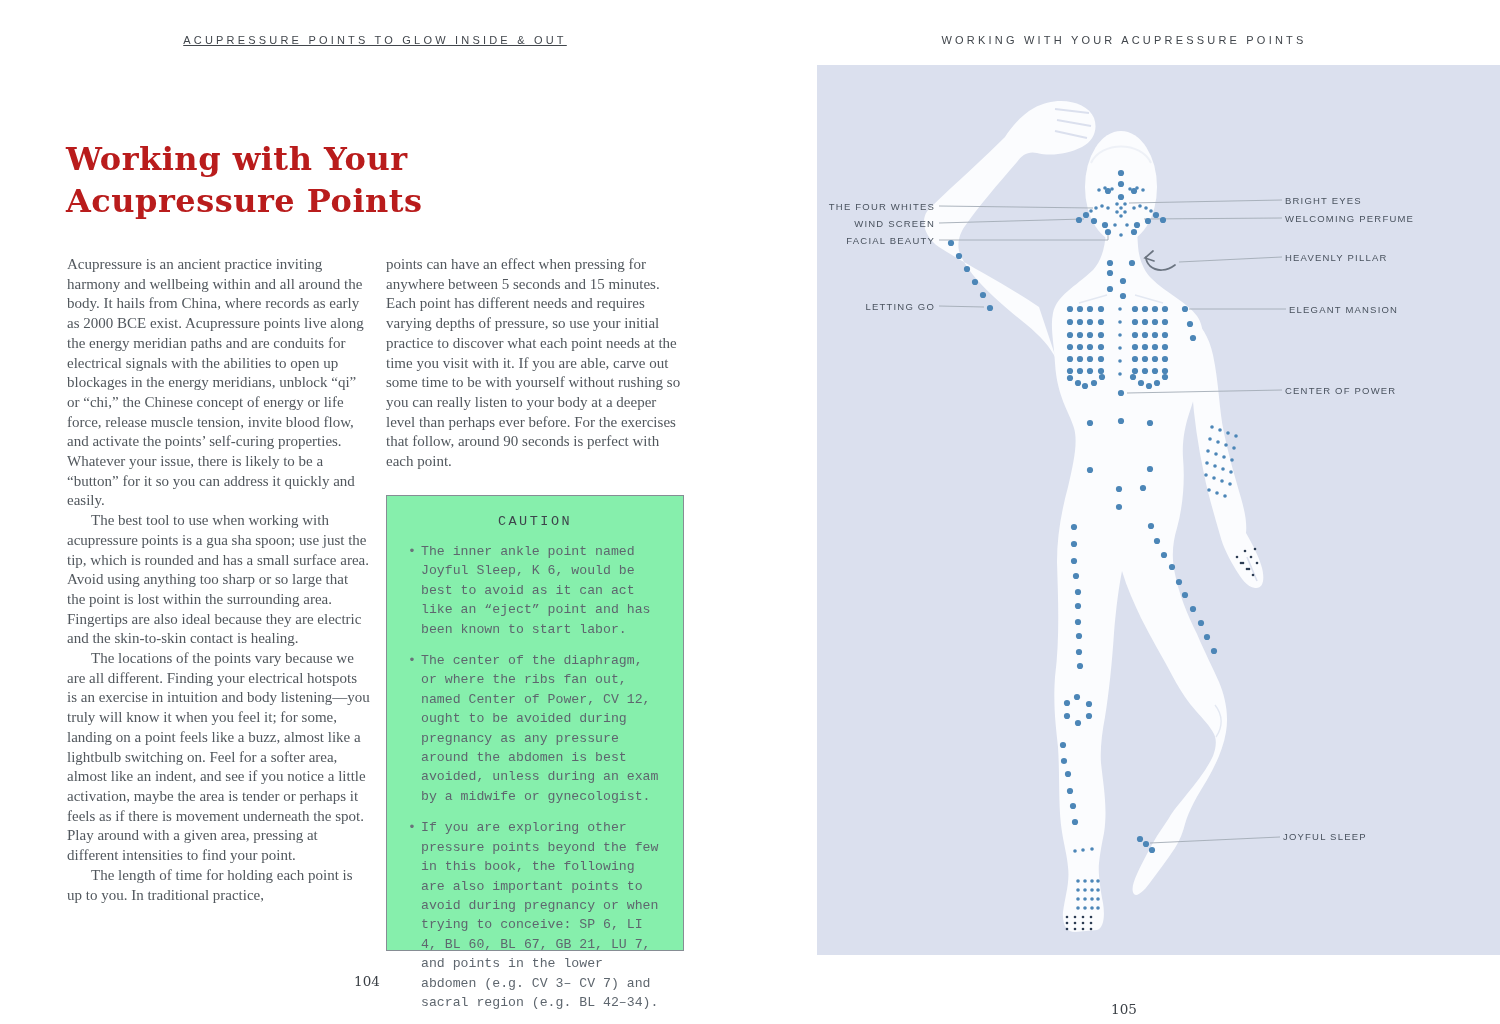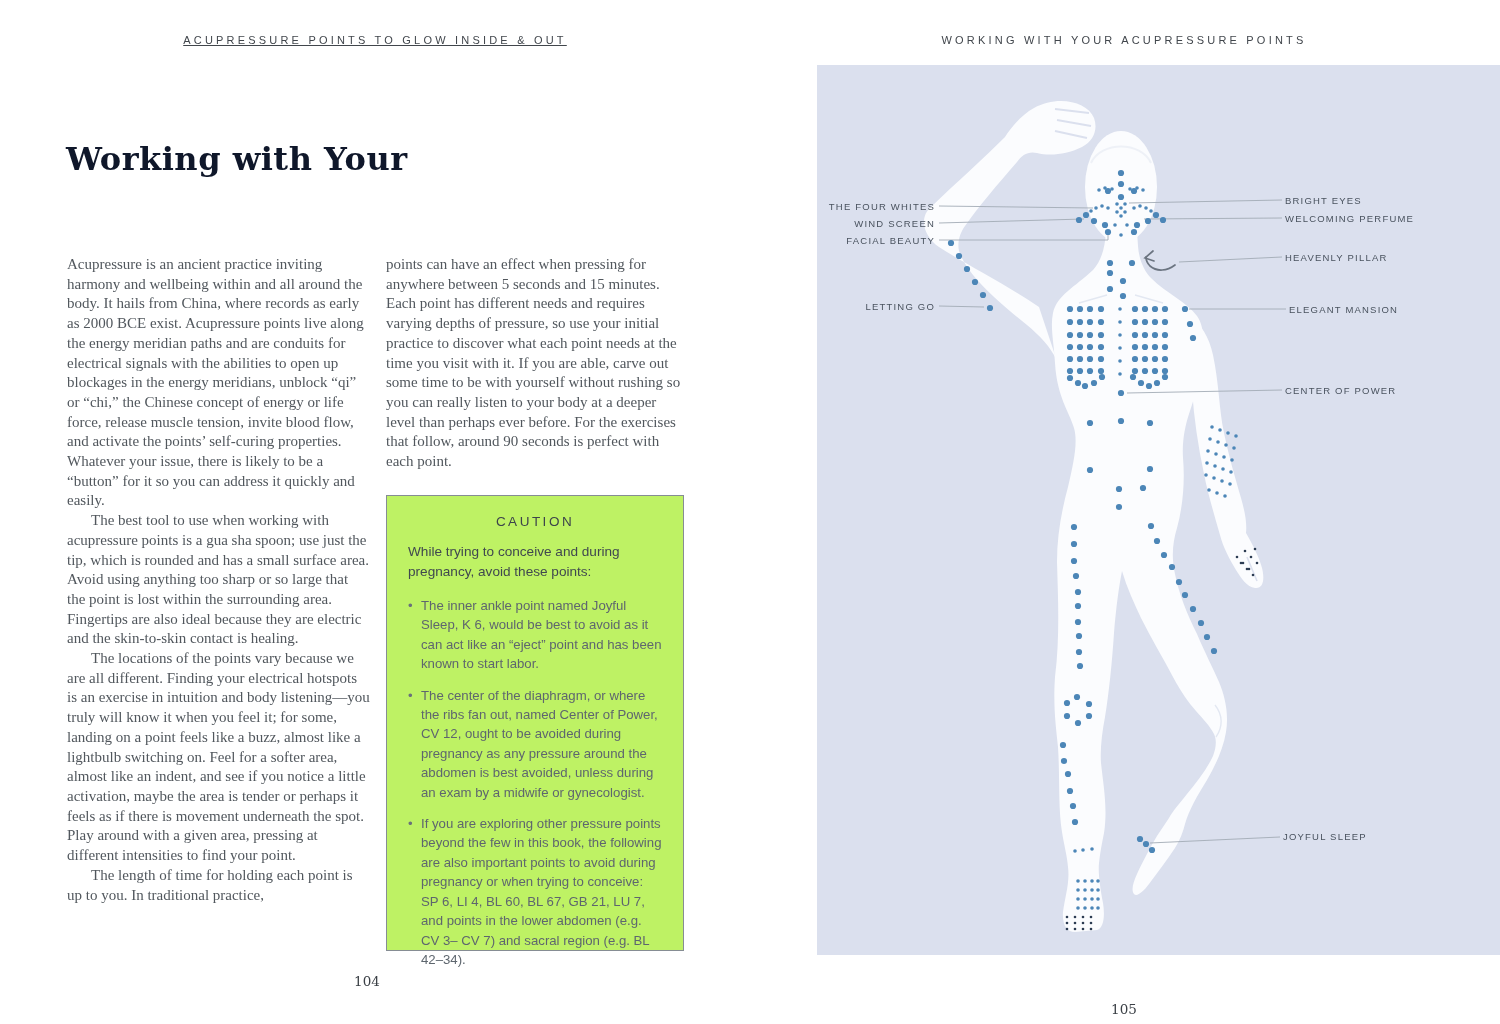--- a/index.html
+++ b/index.html
@@ -1,29 +1,29 @@
 <!DOCTYPE html>
 <html><head>
 <meta charset="utf-8">
 <style>
   html,body{margin:0;padding:0;background:#ffffff;}
   #page{position:relative;width:1500px;height:1024px;background:#ffffff;overflow:hidden;
         font-family:"Liberation Serif", serif;}
   .running-head{position:absolute;top:34px;font-family:"Liberation Sans",sans-serif;
         font-size:11px;letter-spacing:3.2px;color:#41464c;white-space:nowrap;transform:translateX(-50%);}
   #chapter-title{position:absolute;left:66px;top:138px;font-family:"DejaVu Serif",serif;
-        font-weight:700;font-size:32px;line-height:42px;letter-spacing:0.5px;color:#0f172a;}
+        font-weight:700;font-size:32px;line-height:42px;letter-spacing:0.5px;color:#b91c1c;}
   .body-col{position:absolute;top:255px;font-size:15px;line-height:19.7px;color:#51575d;}
   #col1{left:67px;width:303px;}
   #col2{left:386px;width:301px;}
   .body-col p{margin:0;font-family:Liberation Serif, serif;}
   .body-col p.indent{text-indent:24px;}
   #caution-box{position:absolute;left:386px;top:495px;width:298px;height:456px;
         box-sizing:border-box;border:1px solid #868d94;padding:16px 21px 0 21px;
-        font-family:Liberation Sans, sans-serif;background:#bef264;}
+        font-family:Liberation Mono, monospace;background:#86efac;}
   #caution-title{text-align:center;font-size:13.5px;letter-spacing:2.5px;color:#3d444b;margin:2px 0 13px 0;}
   #caution-intro{font-size:13.6px;line-height:20px;color:#40484f;margin:0 0 14px 0;}
   #caution-list{list-style:none;margin:0;padding:0;}
   #caution-list li{display:flex;font-size:13.2px;line-height:19.4px;color:#5e666e;margin:0 0 12px 0;}
   #caution-list li .b{width:13px;flex:0 0 13px;color:#6a727a;}
   .folio{position:absolute;top:973px;font-family:"DejaVu Serif",serif;font-size:13.5px;
         color:#3b4046;transform:translateX(-50%);}
   #figure-panel{position:absolute;left:817px;top:65px;width:764px;height:890px;background:#dbe0ee;}
   #figure-svg{position:absolute;left:0;top:0;}
   .fig-label{font-family:"Liberation Sans",sans-serif;font-size:9.5px;letter-spacing:1.2px;fill:#49525e;}
@@ -31,35 +31,35 @@
 </style>
 </head>
 <body>
 
 <div id="page">
 
   <div class="running-head" style="left:375px;text-decoration:underline;">ACUPRESSURE POINTS TO GLOW INSIDE &amp; OUT</div>
 
   <div id="chapter-title">
     <div>Working with Your</div>
+    <div>Acupressure Points</div>
   </div>
 
   <div id="col1" class="body-col">
       <p>Acupressure is an ancient practice inviting harmony and wellbeing within and all around the body. It hails from China, where records as early as 2000 BCE exist. Acupressure points live along the energy meridian paths and are conduits for electrical signals with the abilities to open up blockages in the energy meridians, unblock “qi” or “chi,” the Chinese concept of energy or life force, release muscle tension, invite blood flow, and activate the points’ self-curing properties. Whatever your issue, there is likely to be a “button” for it so you can address it quickly and easily.</p>
       <p class="indent">The best tool to use when working with acupressure points is a gua sha spoon; use just the tip, which is rounded and has a small surface area. Avoid using anything too sharp or so large that the point is lost within the surrounding area. Fingertips are also ideal because they are electric and the skin-to-skin contact is healing.</p>
       <p class="indent">The locations of the points vary because we are all different. Finding your electrical hotspots is an exercise in intuition and body listening—you truly will know it when you feel it; for some, landing on a point feels like a buzz, almost like a lightbulb switching on. Feel for a softer area, almost like an indent, and see if you notice a little activation, maybe the area is tender or perhaps it feels as if there is movement underneath the spot. Play around with a given area, pressing at different intensities to find your point.</p>
       <p class="indent">The length of time for holding each point is up to you. In traditional practice,</p>
     </div>
   <div id="col2" class="body-col">
       <p>points can have an effect when pressing for anywhere between 5 seconds and 15 minutes. Each point has different needs and requires varying depths of pressure, so use your initial practice to discover what each point needs at the time you visit with it. If you are able, carve out some time to be with yourself without rushing so you can really listen to your body at a deeper level than perhaps ever before. For the exercises that follow, around 90 seconds is perfect with each point.</p>
     </div>
 
   <div id="caution-box">
     <div id="caution-title">CAUTION</div>
-    <p id="caution-intro">While trying to conceive and during pregnancy, avoid these points:</p>
     <ul id="caution-list">
         <li>
           <span class="b">•</span>
           <span>The inner ankle point named Joyful Sleep, K 6, would be best to avoid as it can act like an “eject” point and has been known to start labor.</span>
         </li>
         <li>
           <span class="b">•</span>
           <span>The center of the diaphragm, or where the ribs fan out, named Center of Power, CV 12, ought to be avoided during pregnancy as any pressure around the abdomen is best avoided, unless during an exam by a midwife or gynecologist.</span>
         </li>
         <li>

